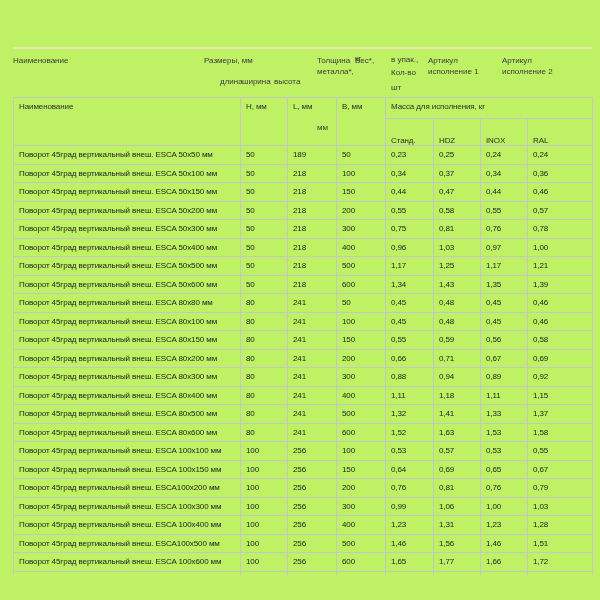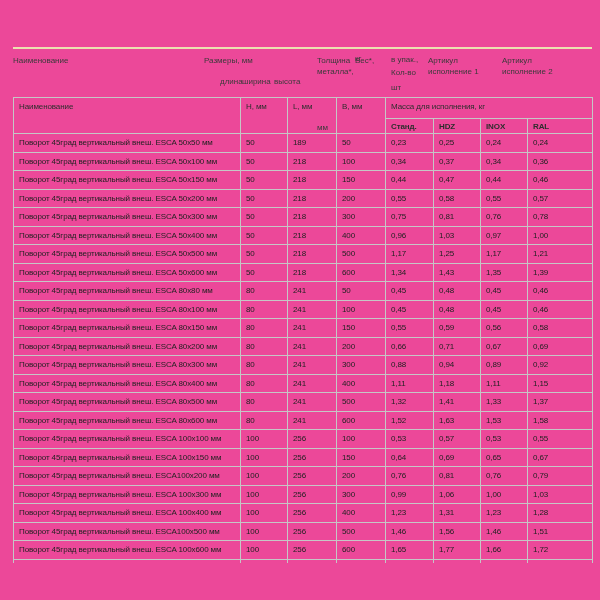--- a/index.html
+++ b/index.html
@@ -1,17 +1,17 @@
 <!DOCTYPE html>
 <html><head>
 <meta charset="utf-8">
 <style>
   html,body{margin:0;padding:0;}
   body{width:600px;height:600px;background:#ffffff;font-family:"Liberation Sans","DejaVu Sans",sans-serif;}
-  .page{position:relative;width:600px;height:600px;background:#ec4899;overflow:hidden;}
+  .page{position:relative;width:600px;height:600px;background:#bef264;overflow:hidden;}
 
   .accent-line{position:absolute;left:13px;top:47px;width:579px;height:2px;background:#ece1b0;}
 
   .toplabel{position:absolute;font-size:8px;line-height:9px;color:#3a3a3a;white-space:nowrap;}
   .h-name{left:13px;top:56px;}
   .h-sizes{left:204px;top:56px;}
   .h-len{left:204px;top:77px;margin-left:16px;}
   .h-wid{left:242px;top:77px;}
   .h-hei{left:274px;top:77px;text-align:center;}
   .h-thick1{left:317px;top:56px;}
@@ -25,21 +25,21 @@
   .h-a1a{left:428px;top:56px;}
   .h-a1b{left:428px;top:67px;}
   .h-a2a{left:502px;top:56px;}
   .h-a2b{left:502px;top:67px;}
 
   table.cat{position:absolute;left:13px;top:97px;width:579px;border-collapse:collapse;table-layout:fixed;font-size:8px;color:#222222;}
   table.cat th,table.cat td{border:1px solid #c6c6c6;font-weight:400;text-align:left;padding:0 2px 0 5px;overflow:hidden;white-space:nowrap;letter-spacing:-0.1px;}
   table.cat thead tr.r1{height:21px;}
   table.cat thead tr.r2{height:15px;}
   table.cat thead th{vertical-align:top;padding-top:4px;color:#2d2d2d;}
-  table.cat thead tr.r2 th{padding-top:3px;font-weight:bold;}
+  table.cat thead tr.r2 th{padding-top:17px;}
   table.cat tbody tr{height:18.5px;}
   table.cat tbody td{vertical-align:middle;}
   table.cat tr.stub{height:4px;}
   table.cat tr.stub td{border-top:none;border-bottom:none;padding:0;}
 </style>
 </head>
 <body>
 
 <div class="page">
 

